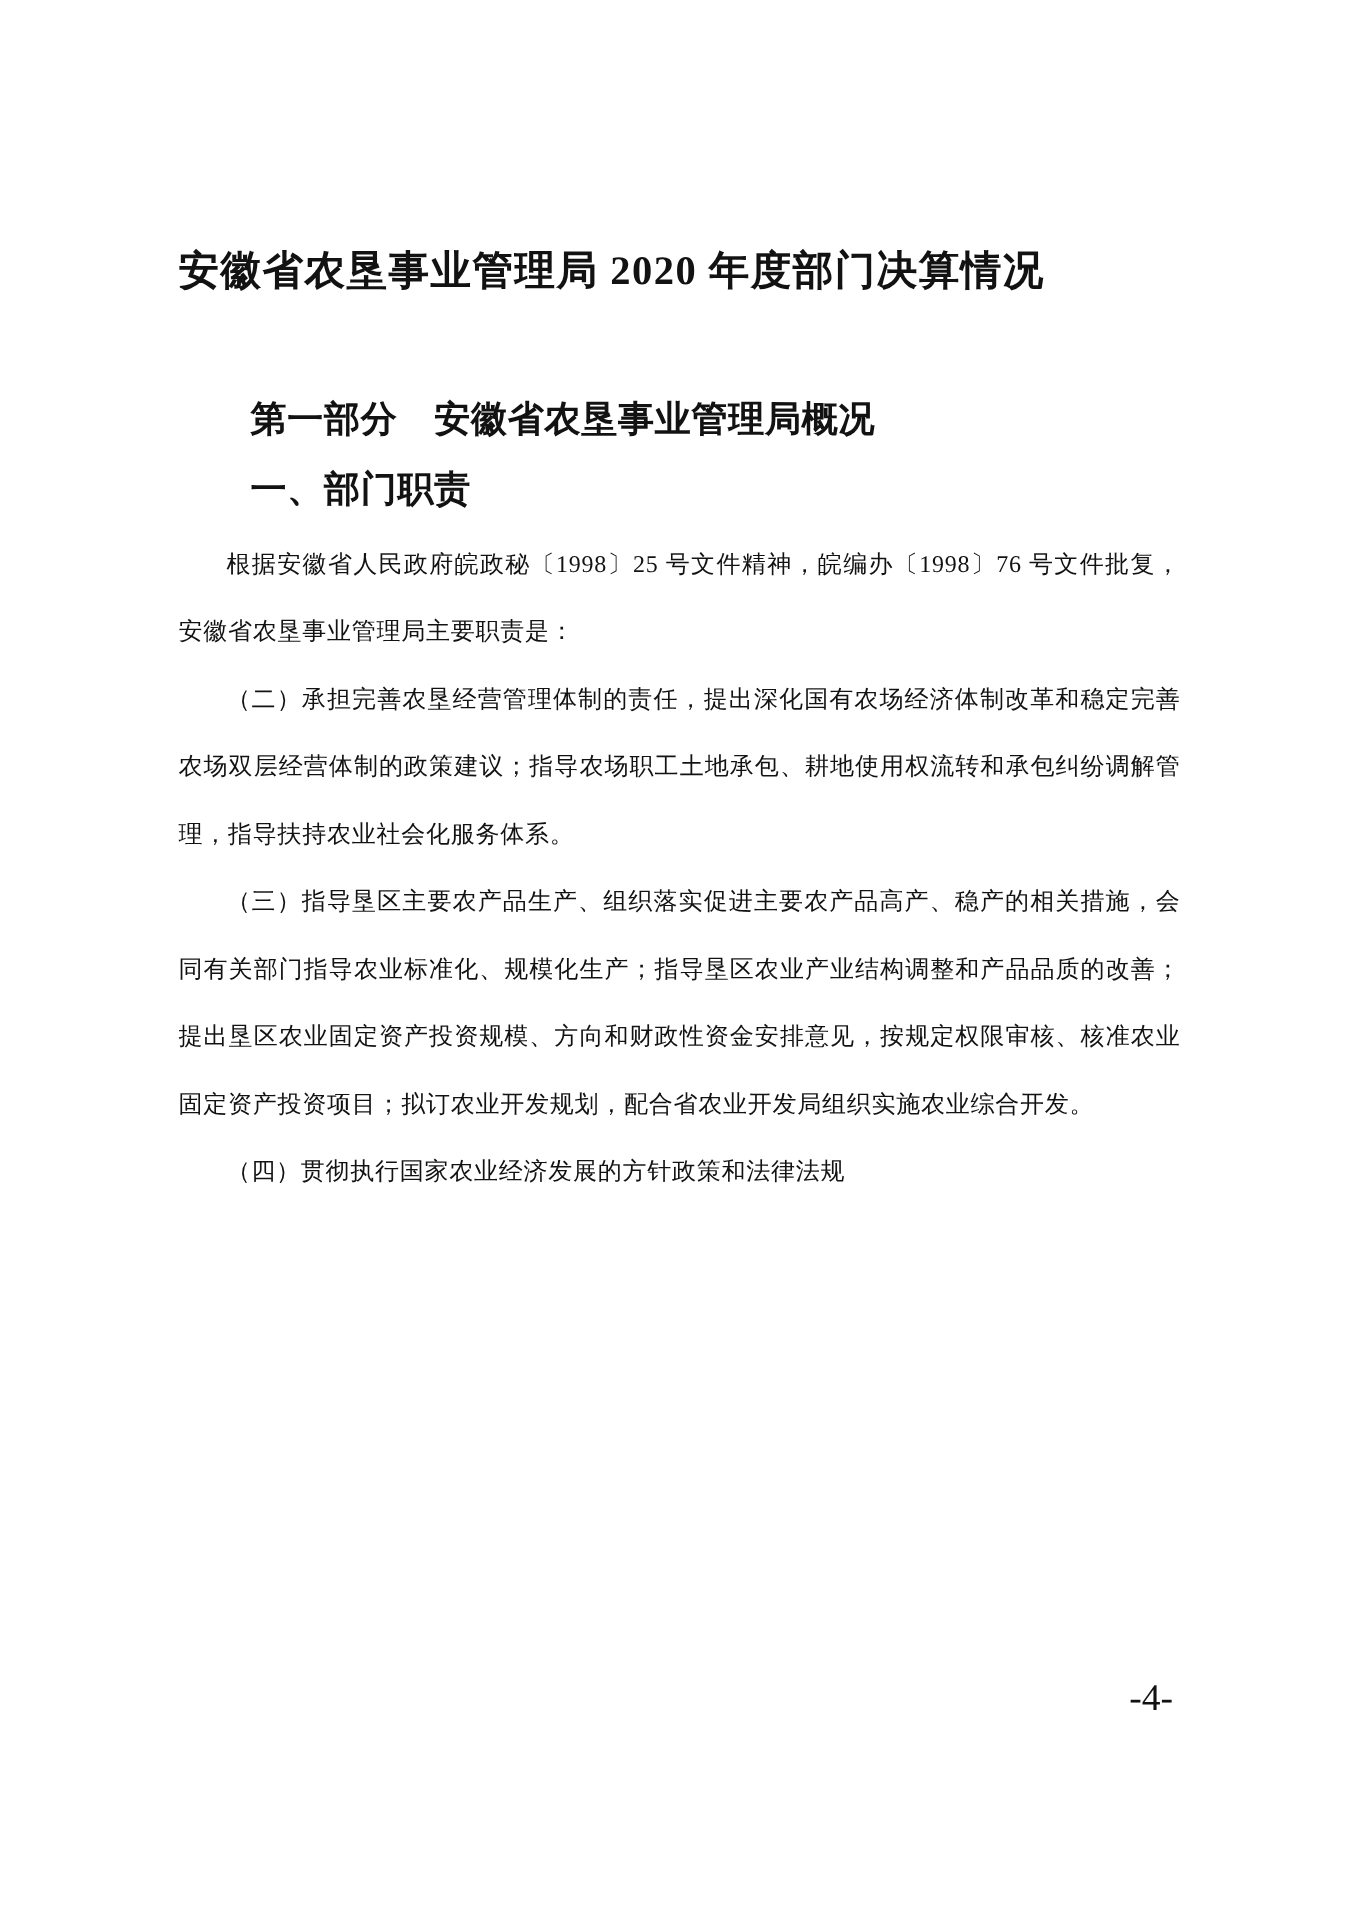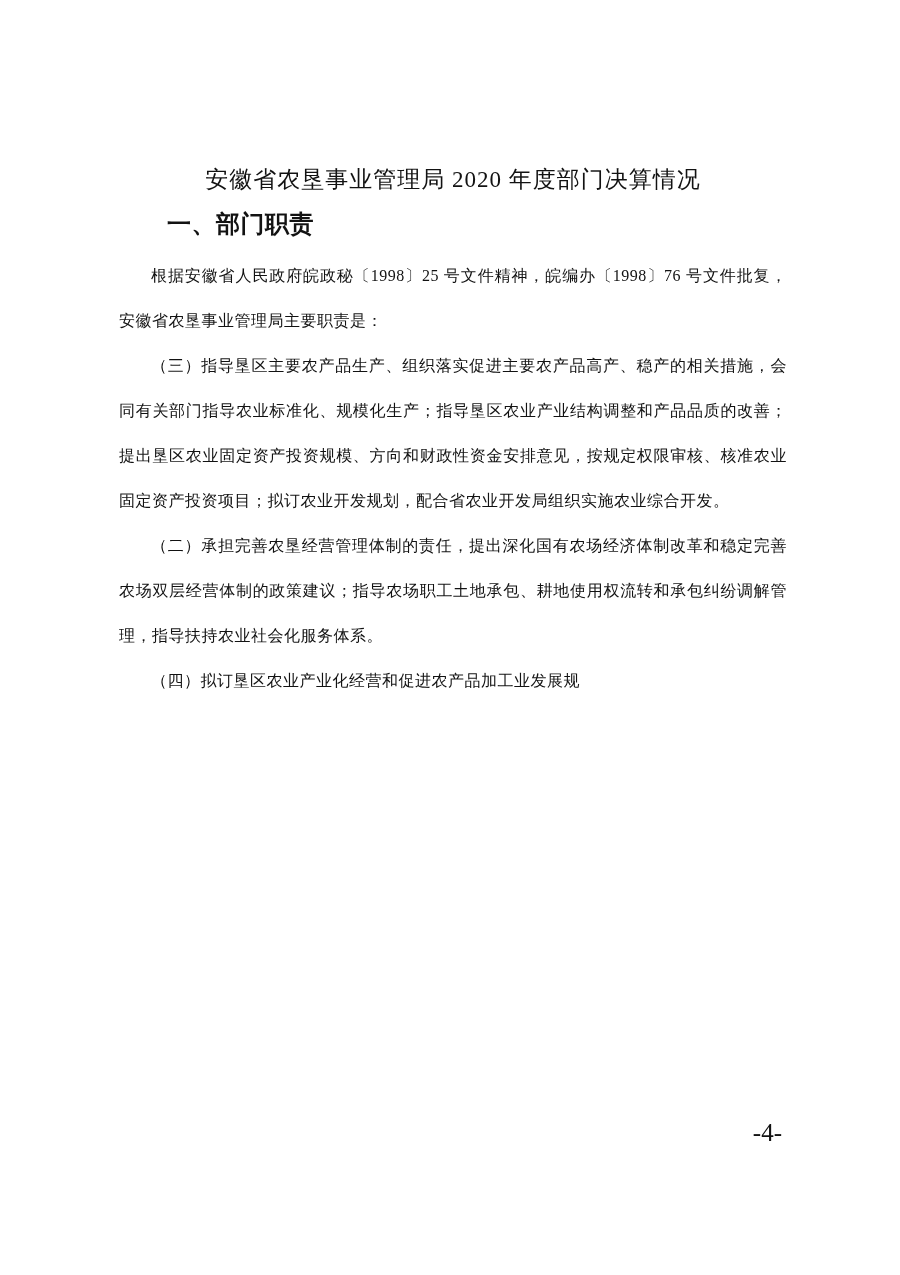--- a/index.html
+++ b/index.html
@@ -17,38 +17,37 @@
     overflow: hidden;
   }
   .content {
     position: absolute;
     left: 119px;
     top: 158px;
     width: 668px;
   }
   .doc-title {
     font-family: "Liberation Serif", "DejaVu Serif", serif;
-    font-size: 23px;
-    font-weight: normal;
-    text-align: center;
+    font-size: 27px;
+    font-weight: bold;
     line-height: 44px;
     letter-spacing: 1px;
     white-space: nowrap;
   }
   .part-heading {
     margin-top: 54px;
     font-family: "Liberation Sans", "DejaVu Sans", sans-serif;
     font-size: 24px;
     font-weight: bold;
     line-height: 47px;
     text-indent: 2em;
     letter-spacing: 0.5px;
   }
   .sub-heading {
-    font-family: Liberation Mono, monospace;
+    font-family: Liberation Sans, sans-serif;
     font-size: 24px;
     font-weight: bold;
     line-height: 47px;
     text-indent: 2em;
     letter-spacing: 0.5px;
   }
   .body-text {
     margin-top: 4px;
     font-family: "Liberation Serif", "DejaVu Serif", serif;
     font-size: 16px;
@@ -69,25 +68,26 @@
     line-height: 30px;
   }
 </style>
 </head>
 <body>
 
 <div class="page">
   <div class="content">
     <div class="doc-title">安徽省农垦事业管理局 2020 年度部门决算情况</div>
 
+    <div class="part-heading">第一部分　安徽省农垦事业管理局概况</div>
 
     <div class="sub-heading">一、部门职责</div>
 
     <div class="body-text">
       <p class="para">根据安徽省人民政府皖政秘〔1998〕25 号文件精神，皖编办〔1998〕76 号文件批复，安徽省农垦事业管理局主要职责是：</p>
+      <p class="para">（二）承担完善农垦经营管理体制的责任，提出深化国有农场经济体制改革和稳定完善农场双层经营体制的政策建议；指导农场职工土地承包、耕地使用权流转和承包纠纷调解管理，指导扶持农业社会化服务体系。</p>
       <p class="para">（三）指导垦区主要农产品生产、组织落实促进主要农产品高产、稳产的相关措施，会同有关部门指导农业标准化、规模化生产；指导垦区农业产业结构调整和产品品质的改善；提出垦区农业固定资产投资规模、方向和财政性资金安排意见，按规定权限审核、核准农业固定资产投资项目；拟订农业开发规划，配合省农业开发局组织实施农业综合开发。</p>
-      <p class="para">（二）承担完善农垦经营管理体制的责任，提出深化国有农场经济体制改革和稳定完善农场双层经营体制的政策建议；指导农场职工土地承包、耕地使用权流转和承包纠纷调解管理，指导扶持农业社会化服务体系。</p>
-      <p class="para">（四）拟订垦区农业产业化经营和促进农产品加工业发展规</p>
+      <p class="para">（四）贯彻执行国家农业经济发展的方针政策和法律法规</p>
     </div>
   </div>
 
   <div class="page-number">-4-</div>
 </div>
 
 </body></html>

